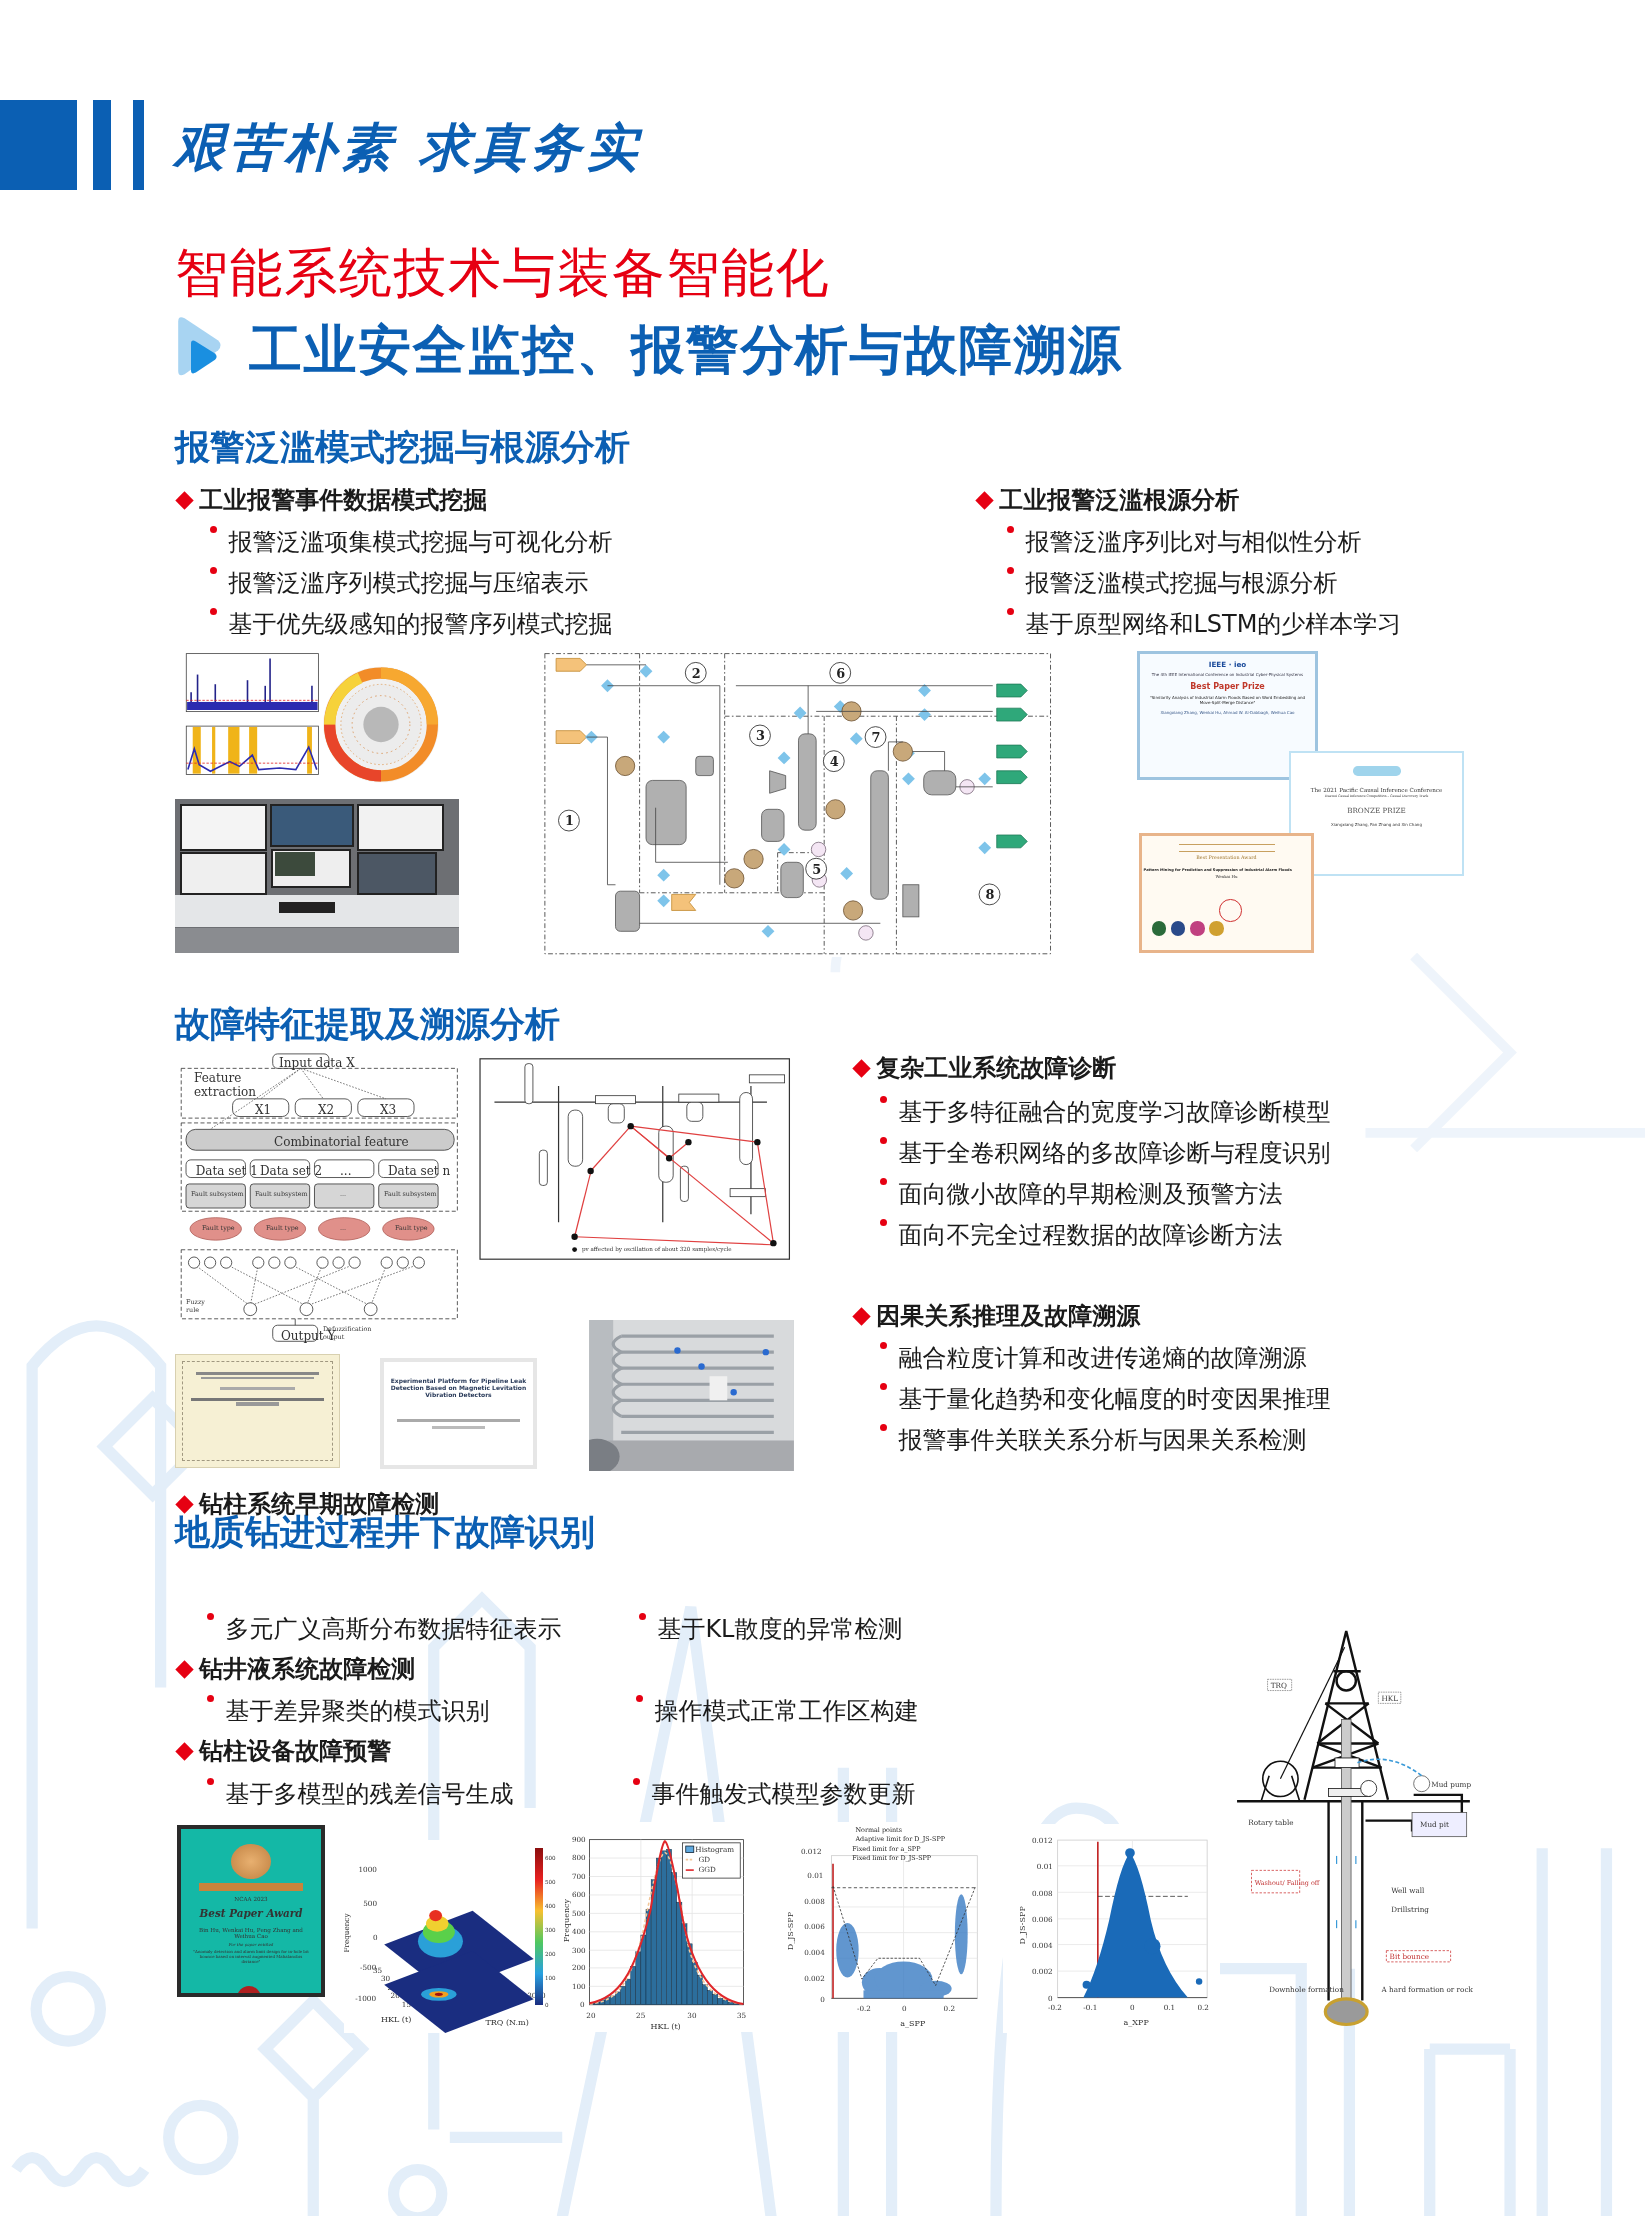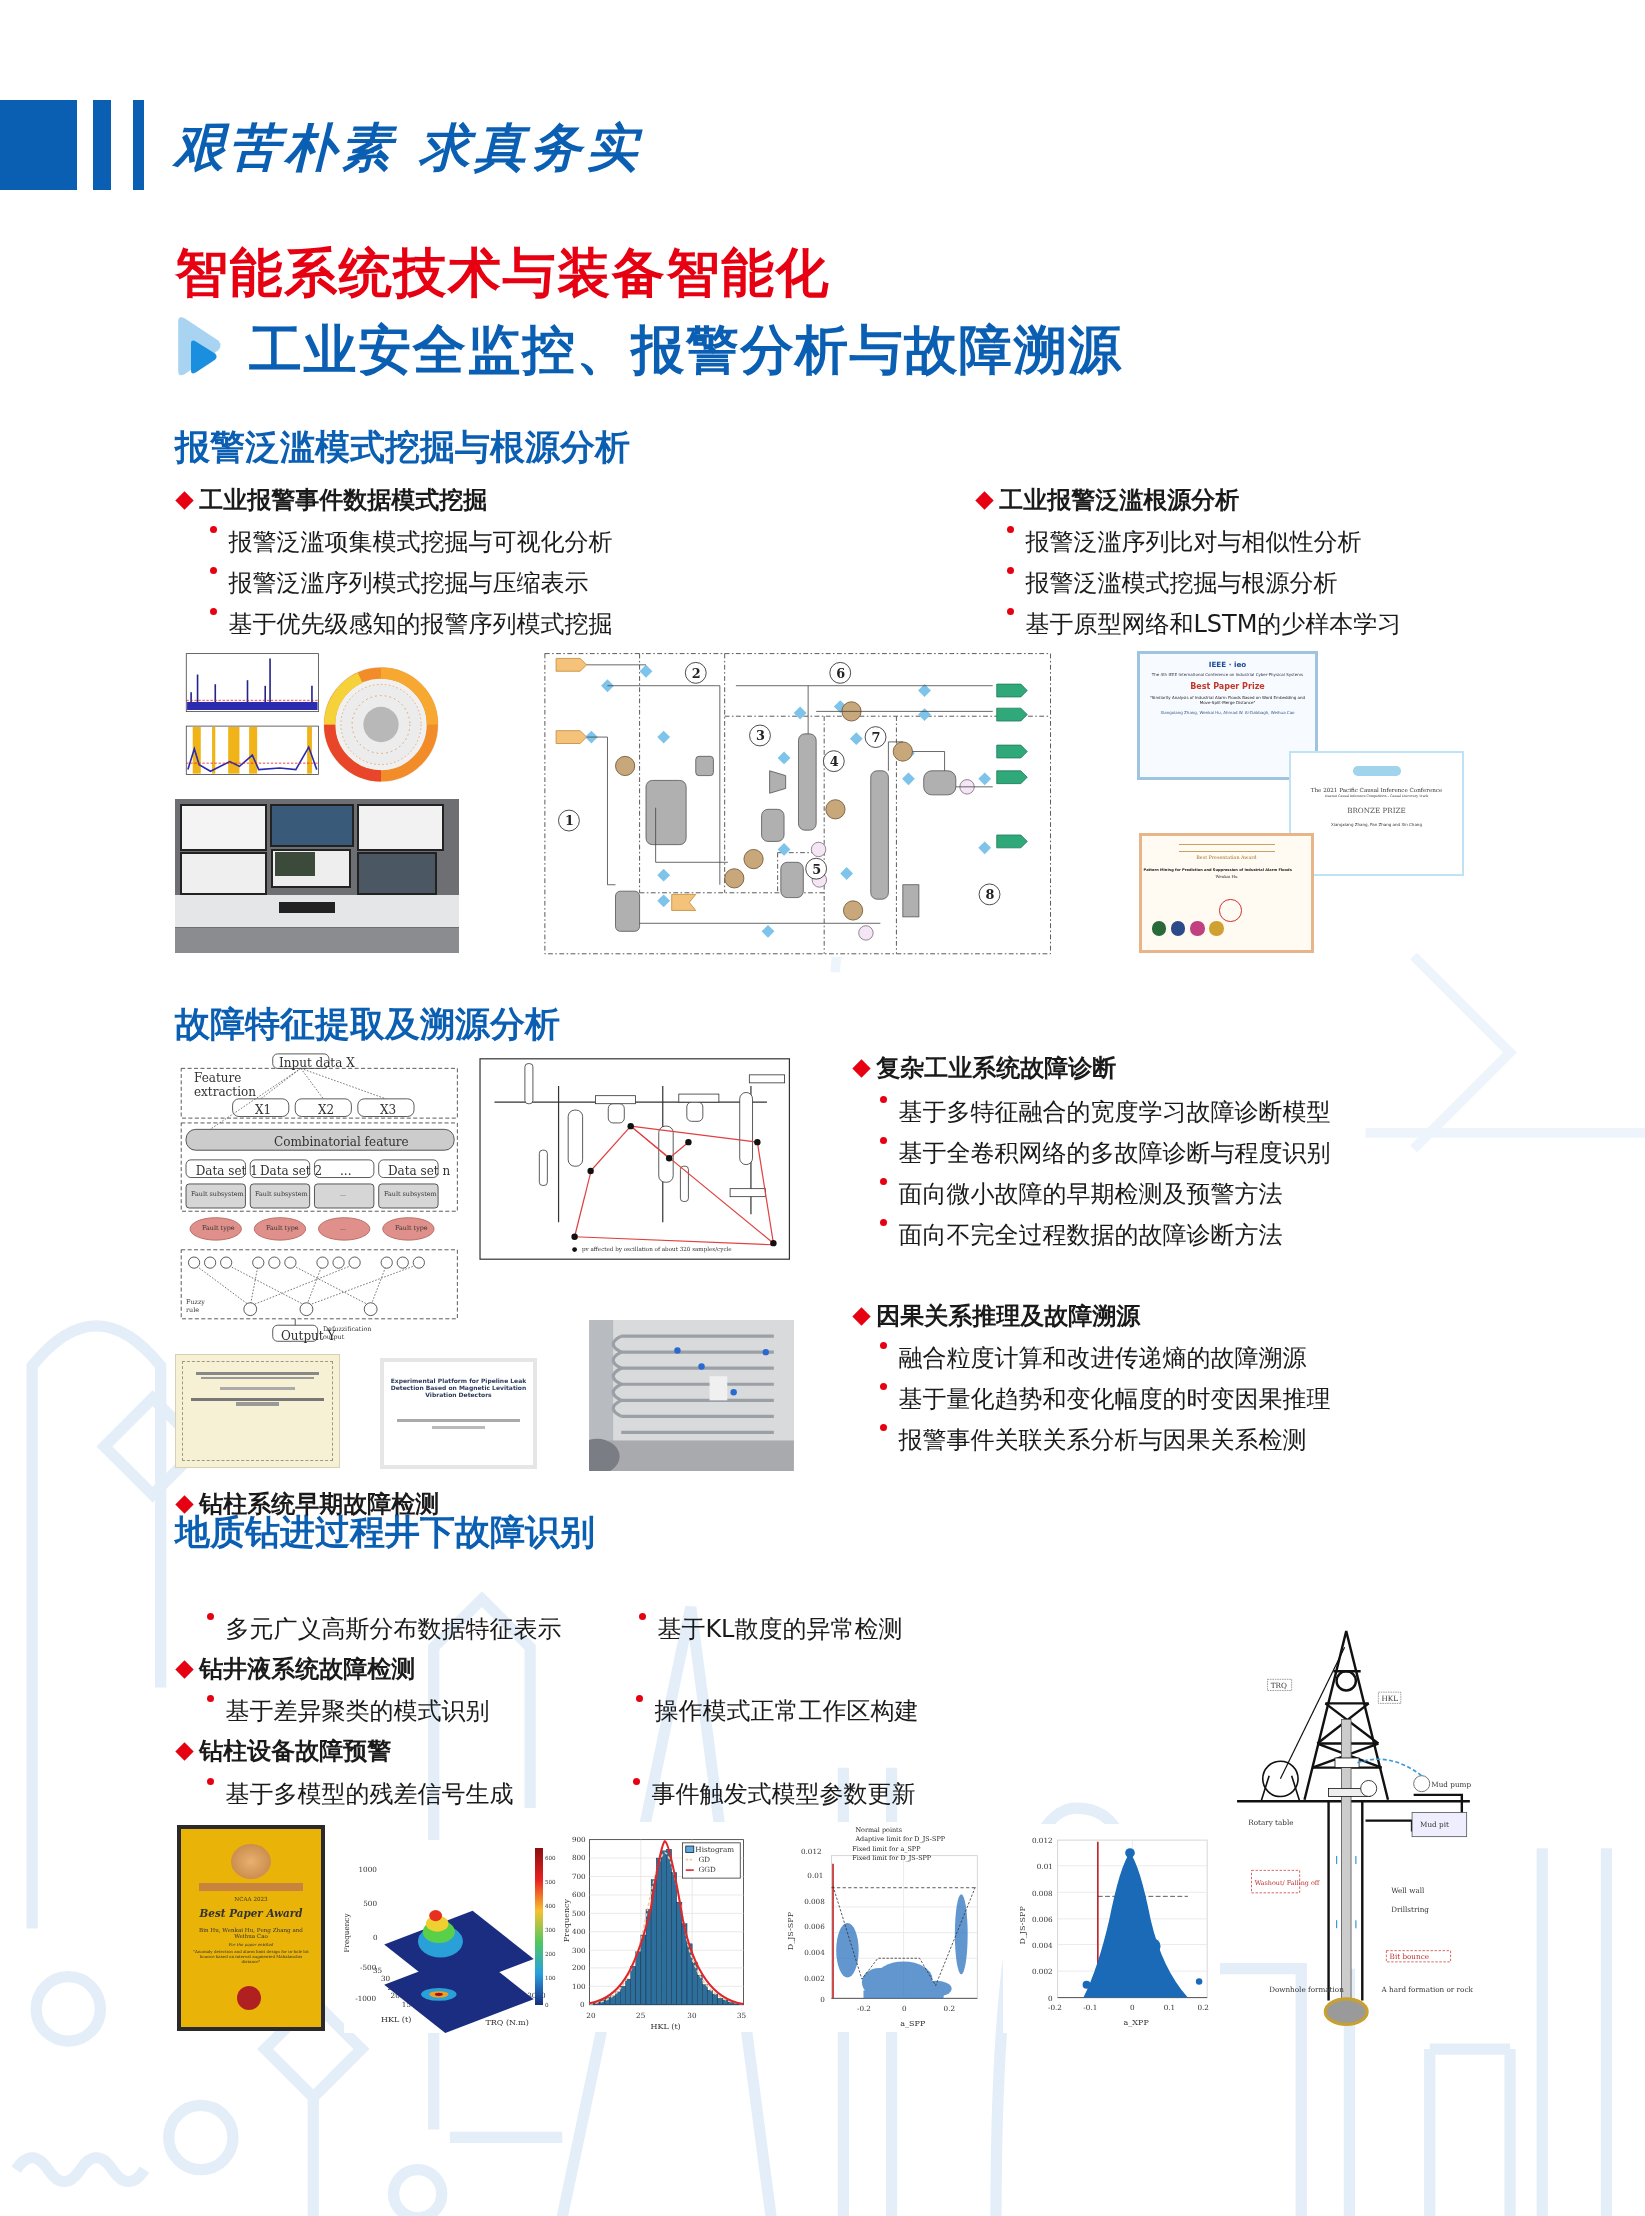--- a/index.html
+++ b/index.html
@@ -10,21 +10,21 @@
     }
     .bg-watermark { position: absolute; left: 0; top: 1125px; width: 1645px; height: 1092px; z-index: 0; }
     .abs { position: absolute; z-index: 1; }
 
     
     .hdr-block1 { position: absolute; left: 0; top: 100px; width: 77px; height: 90px; background: #0b5fb3; }
     .hdr-block2 { position: absolute; left: 93px; top: 100px; width: 17.7px; height: 90px; background: #0b5fb3; }
     .hdr-block3 { position: absolute; left: 133px; top: 100px; width: 11.2px; height: 90px; background: #0b5fb3; }
     .motto { position: absolute; left: 173px; top: 114px; font-family: "DejaVu Serif", serif; font-style: italic; font-weight: bold; font-size: 51px; color: #0b5fb3; letter-spacing: 4.8px; }
 
-    .main-title { position: absolute; left: 175px; top: 238px; font-size: 53px; font-weight: bold; color: #e60012; letter-spacing: 1.6px; }
+    .main-title { position: absolute; left: 175px; top: 238px; font-size: 53px; font-weight: normal; color: #e60012; letter-spacing: 1.6px; }
     .sub-title-icon { position: absolute; left: 175px; top: 315px; width: 56px; height: 64px; }
     .sub-title { position: absolute; left: 249px; top: 315px; font-size: 53px; font-weight: bold; color: #0b5fb3; letter-spacing: 1.6px; }
 
     .sec-title { position: absolute; font-size: 35px; font-weight: bold; color: #0b5fb3; }
     .cat { position: absolute; font-size: 24px; font-weight: bold; color: #1a1a1a; display: flex; align-items: center; }
     .diamond { display: inline-block; width: 13px; height: 13px; background: #e60012; transform: rotate(45deg); margin-right: 8px; margin-left: 3.2px; }
     .item { position: absolute; font-size: 24px; color: #1a1a1a; display: flex; align-items: flex-start; }
     .dot { display: inline-block; width: 7.2px; height: 7.2px; border-radius: 50%; background: #e60012; margin-right: 11.2px; }
 
     .fig { position: absolute; background: #fff; overflow: hidden; }
@@ -523,21 +523,21 @@
   </div>
 <div class="item" style="left:207px;top:1778px">
     <span class="dot"></span>
     <span>基于多模型的残差信号生成</span>
   </div>
 <div class="item" style="left:633px;top:1778px">
     <span class="dot"></span>
     <span>事件触发式模型参数更新</span>
   </div>
 
-<div class="fig" style="left:177px;top:1825px;width:148px;height:206px;background:#eab308;border:4.8px solid #2a2a2a">
+<div class="fig" style="left:177px;top:1825px;width:148px;height:172px;background:#14b8a6;border:4.8px solid #2a2a2a">
   <div style="width:40px;height:35px;margin:14.5px auto 0;border-radius:50%;background:radial-gradient(#e8b070,#c08040)"></div>
   <div style="height:8px;margin:4.8px 17.7px 0;background:#c8843c"></div>
   <div class="cap" style="text-align:center;font-size:5.6px;margin-top:4.8px">NCAA 2023</div>
   <div class="cap" style="text-align:center;font-size:10.4px;font-weight:bold;font-style:italic;margin-top:4.8px">Best Paper Award</div>
   <div class="cap" style="text-align:center;font-size:5.6px;margin:8px 9.6px 0">Bin Hu, Wenkai Hu, Peng Zhang and Weihua Cao</div>
   <div class="cap" style="text-align:center;font-size:4px;font-style:italic;margin-top:3.2px">For the paper entitled</div>
   <div class="cap" style="text-align:center;font-size:4px;margin:2.4px 11.2px 0">"Anomaly detection and alarm limit design for in-hole bit bounce based on interval augmented Mahalanobis distance"</div>
   <div style="position:absolute;left:56px;top:157px;width:24px;height:24px;border-radius:50%;background:#b02020"></div>
 </div>
 

